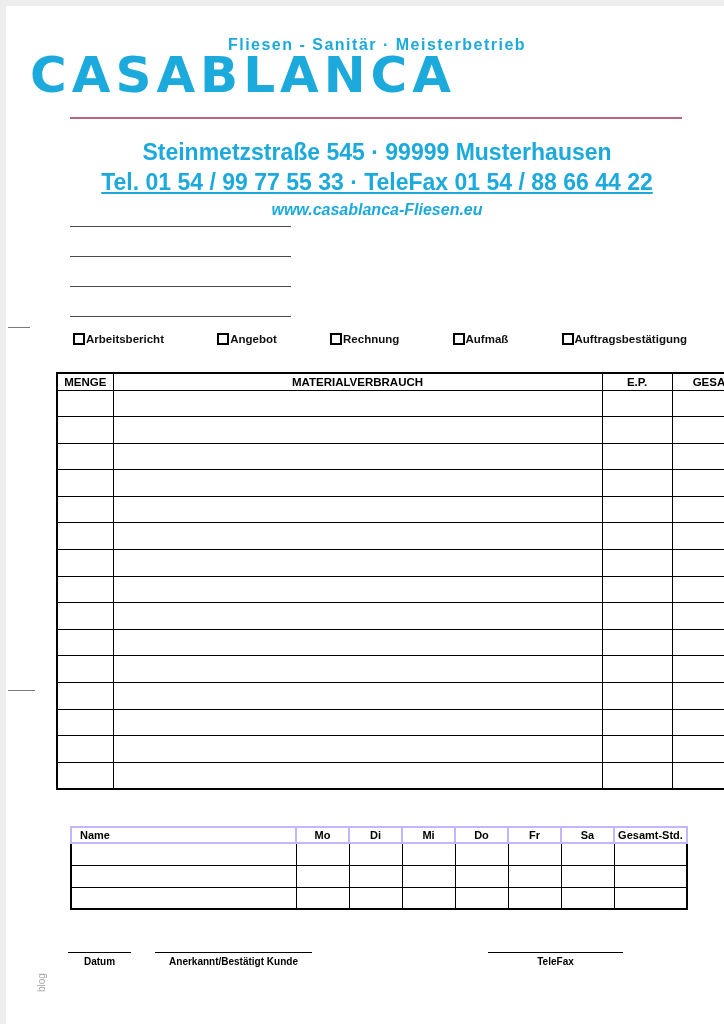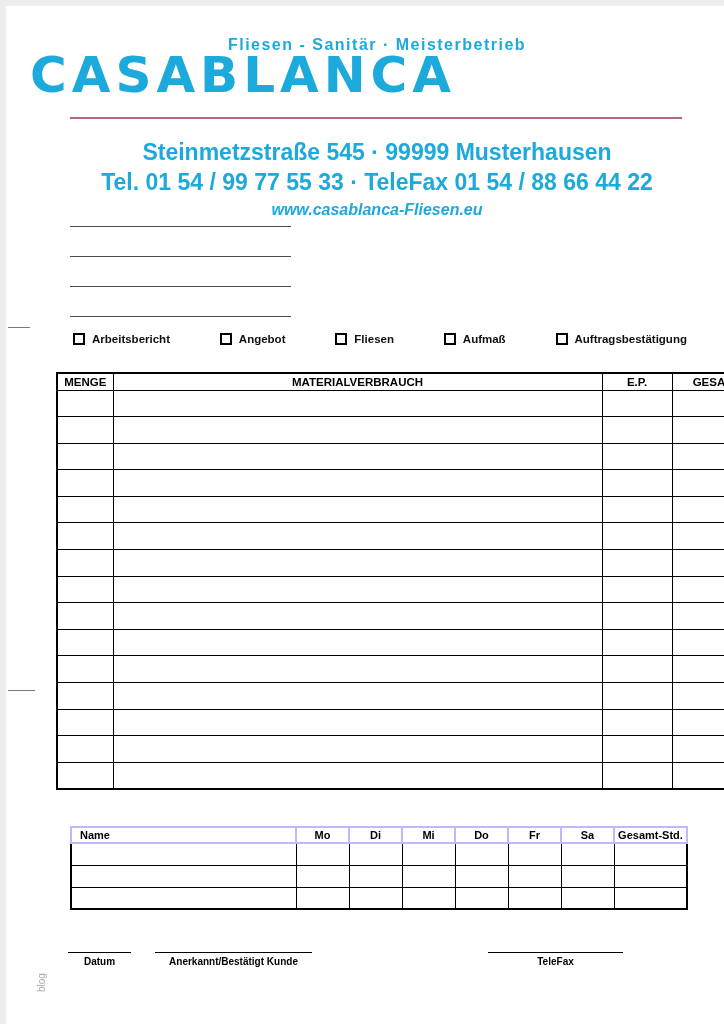--- a/index.html
+++ b/index.html
@@ -28,38 +28,38 @@
   }
   .brand-rule {
     position:absolute; left:70px; top:117px; width:612px; height:2px;
     background:var(--rule);
   }
   .contact {
     position:absolute; left:30px; width:694px; text-align:center;
     color:var(--brand); font-weight:bold; font-size:23px;
   }
   .contact.address { top:139px; }
-  .contact.phone   { top:169px; }
+  .contact.phone   { top:169px;text-decoration:underline; }
   .contact.web     { top:201px; font-size:16px;font-style:italic; }
 
   
   .addr-lines { position:absolute; left:70px; top:226px; width:221px; }
   .addr-line  { width:221px; height:0; border-top:1px solid #4a4a4a; margin-bottom:29px; }
 
   
   .fold   { position:absolute; height:1px; background:#7a7a7a; }
   .fold-1 { left:8px; top:327px; width:22px; }
   .fold-2 { left:8px; top:690px; width:27px; }
 
   
   .doc-row {
     position:absolute; left:73px; top:331px; width:614px; height:16px;
     display:flex; justify-content:space-between; align-items:center;
   }
-  .cb-item  { display:flex; align-items:center; gap:7px; }
+  .cb-item  { display:flex; align-items:center; gap:1px; }
   .cb-box   { width:12px; height:12px; border:2px solid #000; background:#fff; flex:0 0 auto; }
   .cb-label { font-size:11.5px; font-weight:bold; color:#101010; white-space:nowrap; }
 
   
   table { border-collapse:collapse; table-layout:fixed; }
   .materials {
     position:absolute; left:56px; top:372px; width:708px;
     border:2px solid #000;
   }
   .materials th { border:1px solid #000; font-size:11.5px; font-weight:bold; height:17px; text-align:center; color:#000; }
@@ -116,21 +116,21 @@
       <div class="cb-item">
         <span class="cb-box"></span>
         <span class="cb-label">Arbeitsbericht</span>
       </div>
       <div class="cb-item">
         <span class="cb-box"></span>
         <span class="cb-label">Angebot</span>
       </div>
       <div class="cb-item">
         <span class="cb-box"></span>
-        <span class="cb-label">Fliesen</span>
+        <span class="cb-label">Rechnung</span>
       </div>
       <div class="cb-item">
         <span class="cb-box"></span>
         <span class="cb-label">Aufmaß</span>
       </div>
       <div class="cb-item">
         <span class="cb-box"></span>
         <span class="cb-label">Auftragsbestätigung</span>
       </div>
     </div>

